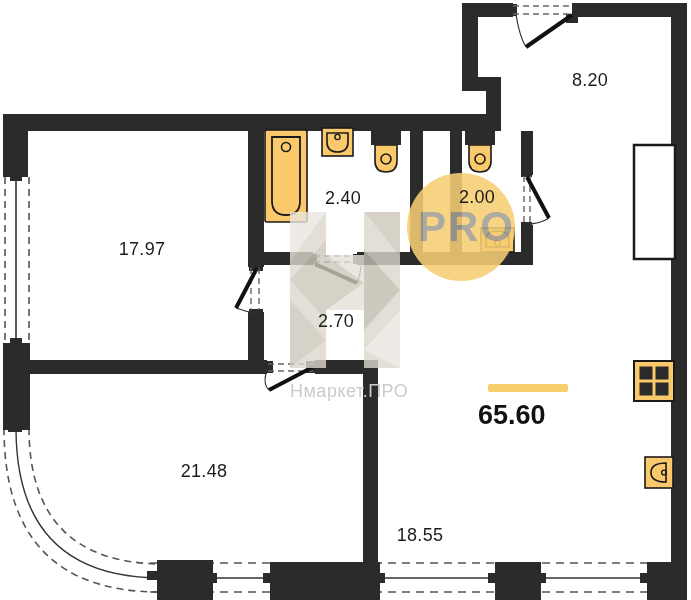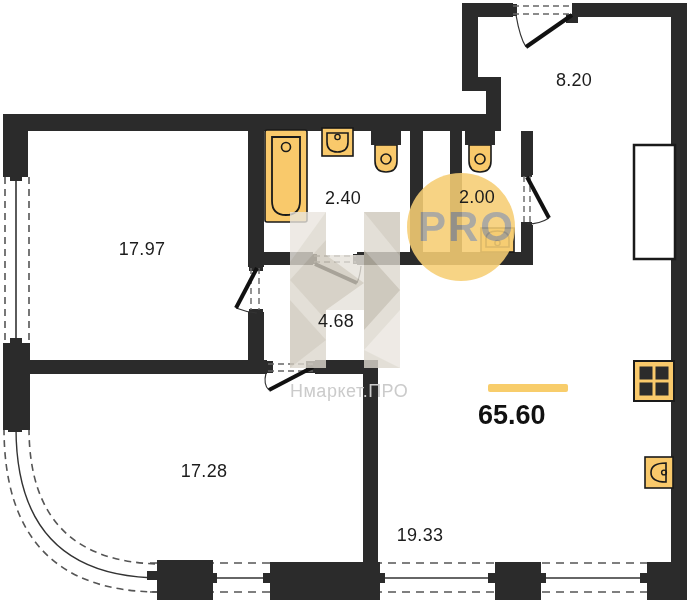--- a/index.html
+++ b/index.html
@@ -201,26 +201,26 @@
       <polygon points="326,255 364,283 326,310" fill="#CEC8BB"></polygon>
     </g>
   </svg>
 
   <div class="pro-badge">
     <span>PRO</span>
   </div>
 
   <div class="wm-text">Нмаркет.ПРО</div>
 
-  <div class="room-label" style="left:574px;top:80px">8.20</div>
+  <div class="room-label" style="left:590px;top:80px">8.20</div>
   <div class="room-label" style="left:343px;top:198px">2.40</div>
   <div class="room-label" style="left:477px;top:197px">2.00</div>
   <div class="room-label" style="left:142px;top:249px">17.97</div>
-  <div class="room-label" style="left:336px;top:321px">4.68</div>
-  <div class="room-label" style="left:204px;top:471px">17.28</div>
-  <div class="room-label" style="left:420px;top:535px">19.33</div>
+  <div class="room-label" style="left:336px;top:321px">2.70</div>
+  <div class="room-label" style="left:204px;top:471px">21.48</div>
+  <div class="room-label" style="left:420px;top:535px">18.55</div>
 
   <div class="total-wrap">
     <div class="total-bar"></div>
     <div class="total-value">65.60</div>
   </div>
 
 </div>
 
 </body></html>

